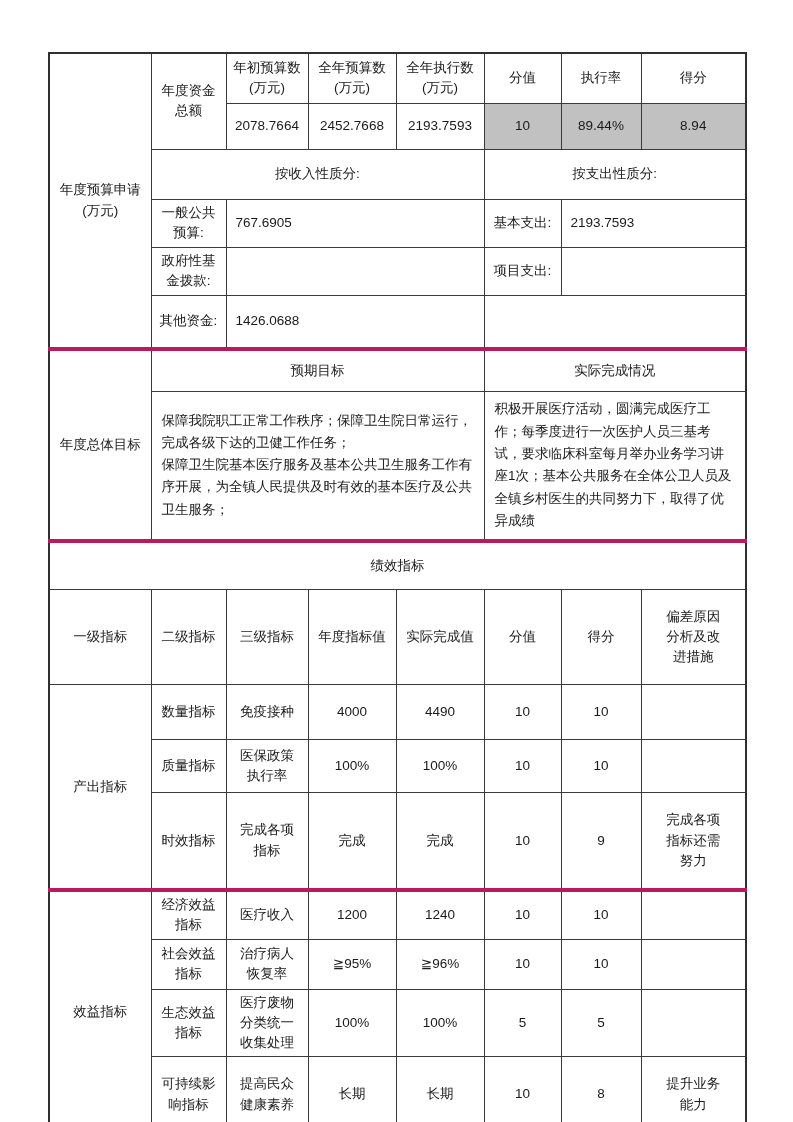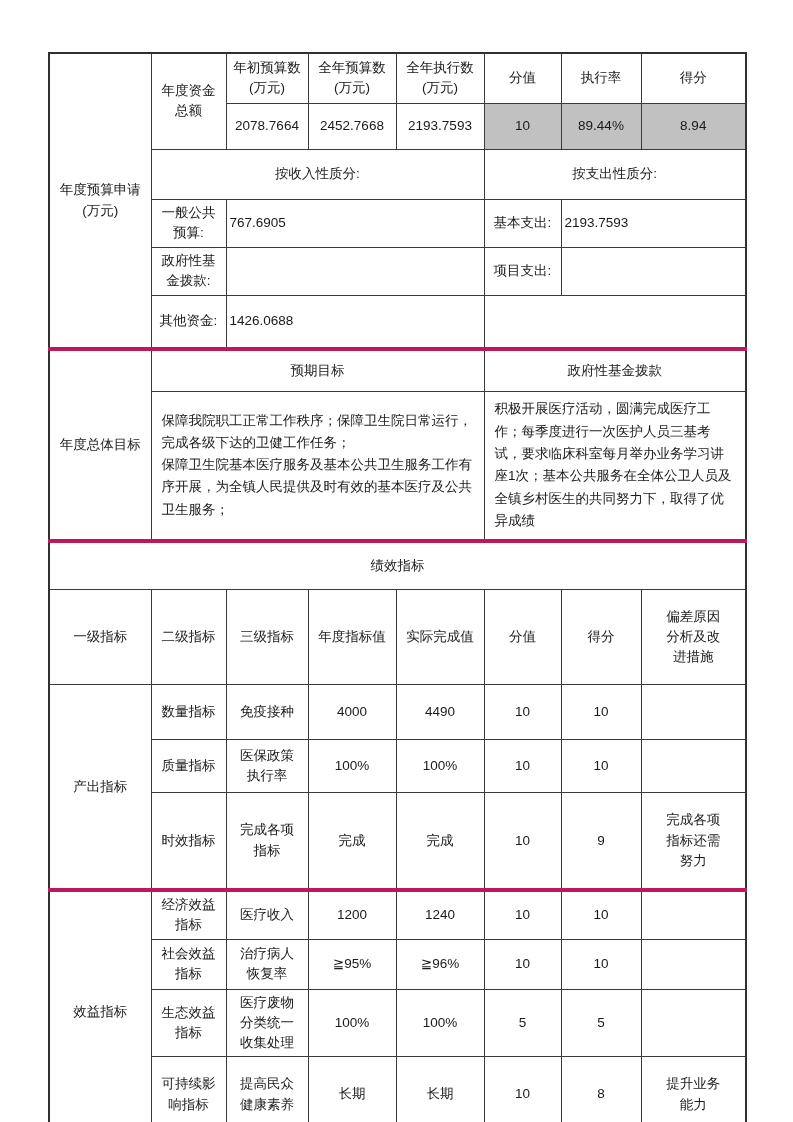--- a/index.html
+++ b/index.html
@@ -28,21 +28,21 @@
   td {
     border: 1px solid #3a3a3a;
     font-size: 13.5px;
     line-height: 1.5;
     text-align: center;
     vertical-align: middle;
     padding: 3px 6px;
     word-break: break-all;
     overflow: hidden;
   }
-  td.left  { text-align: left; padding-left: 3px; }
+  td.left  { text-align: left; padding-left: 9px; }
   td.gray  { background: #c1c1c1; }
   td.preline { white-space: pre-line; text-align: left; padding: 6px 10px; line-height: 1.65; }
   td.dev-col { padding: 17px 19px; }
   td.lv3 { padding: 3px 11px; }
   tr.thick-top td { border-top: 4px solid #be185d; }
 </style>
 </head>
 <body>
 
 <div class="page">
@@ -97,21 +97,21 @@
     </tr>
     <tr style="height:54px">
       <td>其他资金:</td>
       <td colspan="3" class="left">1426.0688</td>
       <td colspan="3"></td>
     </tr>
 
     <tr class="thick-top" style="height:42px">
       <td rowspan="2">年度总体目标</td>
       <td colspan="4">预期目标</td>
-      <td colspan="3">政府性基金拨款</td>
+      <td colspan="3">实际完成情况</td>
     </tr>
     <tr style="height:150px">
       <td colspan="4" class="preline">保障我院职工正常工作秩序；保障卫生院日常运行，完成各级下达的卫健工作任务；
 保障卫生院基本医疗服务及基本公共卫生服务工作有序开展，为全镇人民提供及时有效的基本医疗及公共卫生服务；</td>
       <td colspan="3" class="preline">积极开展医疗活动，圆满完成医疗工作；每季度进行一次医护人员三基考试，要求临床科室每月举办业务学习讲座1次；基本公共服务在全体公卫人员及全镇乡村医生的共同努力下，取得了优异成绩</td>
     </tr>
 
     <tr class="thick-top" style="height:48px">
       <td colspan="8">绩效指标</td>
     </tr>

